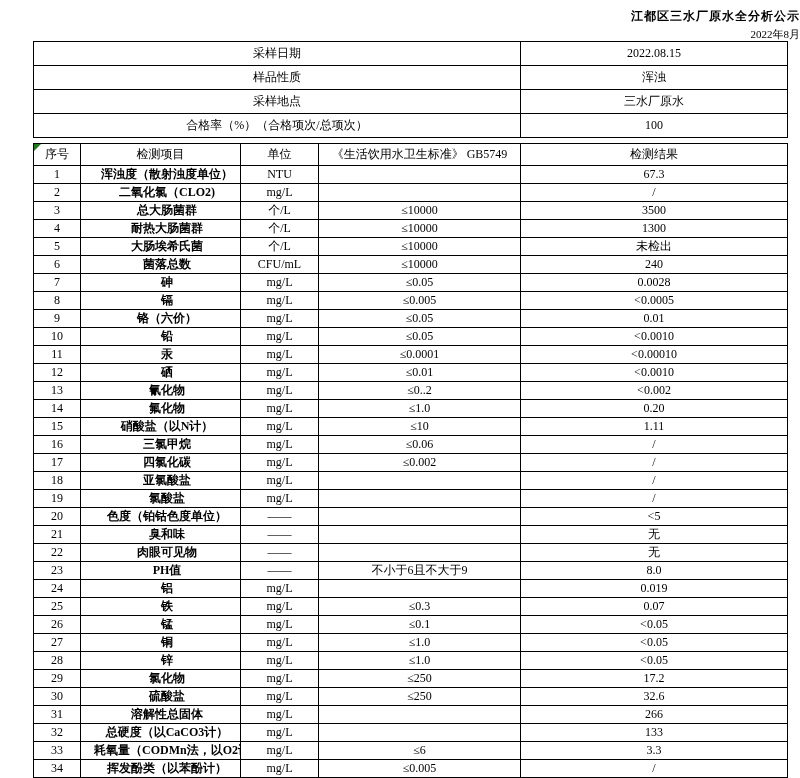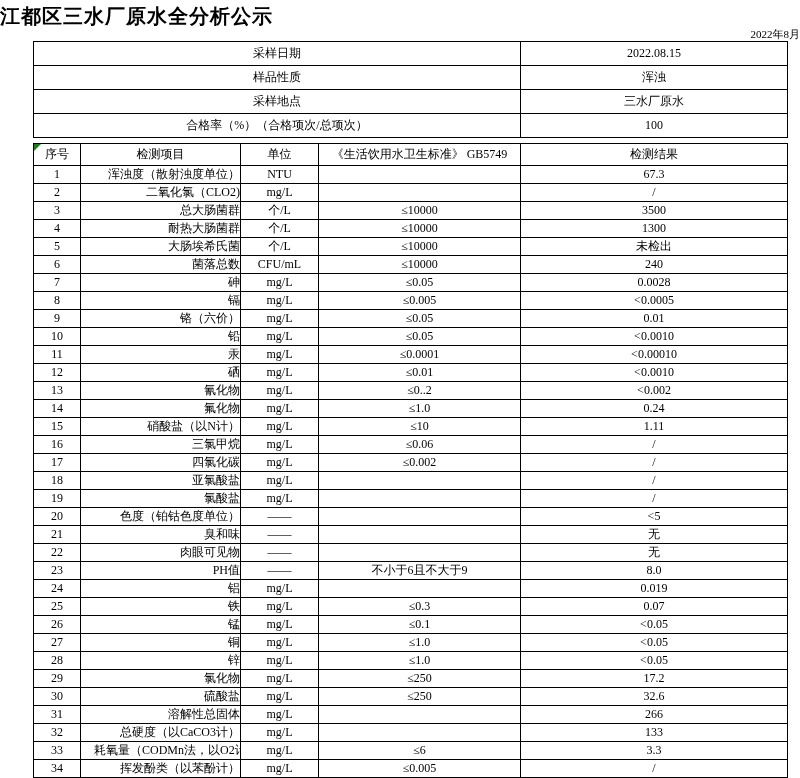--- a/index.html
+++ b/index.html
@@ -1,22 +1,22 @@
 <!DOCTYPE html>
 <html><head>
 <meta charset="utf-8">
 <style>
   html,body{margin:0;padding:0;background:#fff;}
   .page{
     position:relative;width:800px;height:778px;background:#fff;overflow:hidden;
     font-family:"Liberation Serif","DejaVu Serif",serif;color:#000;
   }
   .title{
-    margin:0;padding-top:5px;text-align:left;
-    font-size:20px;font-weight:bold;letter-spacing:1px;line-height:23px;
+    margin:0;padding-top:5px;text-align:right;
+    font-size:12px;font-weight:bold;letter-spacing:1px;line-height:23px;
   }
   .subtitle{
     text-align:right;font-size:11px;line-height:13px;margin:0;
   }
   table{
     border-collapse:collapse;table-layout:fixed;
     margin-left:33px;width:754px;
   }
   td,th{
     border:1px solid #000;
@@ -25,21 +25,21 @@
     overflow:hidden;white-space:nowrap;
     padding:0;
     font-size:12px;
   }
   .info-table tr{height:24px;}
   .info-table td{font-size:12px;}
   .main-table{margin-top:5px;}
   .main-table thead tr{height:22px;}
   .main-table tbody tr{height:16px;}
   .main-table th{font-size:12px;position:relative;}
-  .main-table td.left, .main-table th.left{text-align:right;padding-left:13px;}
+  .main-table td.left, .main-table th.left{text-align:center;padding-left:13px;font-weight:bold;}
   .tri{
     position:absolute;top:0;left:0;width:0;height:0;
     border-top:7px solid #1c7c1c;border-right:7px solid transparent;
   }
 </style>
 </head>
 <body>
 
 <div class="page">
   <h1 class="title">江都区三水厂原水全分析公示</h1>
@@ -180,21 +180,21 @@
           <td class="left">氰化物</td>
           <td>mg/L</td>
           <td>≤0..2</td>
           <td>&lt;0.002</td>
         </tr>
         <tr>
           <td>14</td>
           <td class="left">氟化物</td>
           <td>mg/L</td>
           <td>≤1.0</td>
-          <td>0.24</td>
+          <td>0.20</td>
         </tr>
         <tr>
           <td>15</td>
           <td class="left">硝酸盐（以N计）</td>
           <td>mg/L</td>
           <td>≤10</td>
           <td>1.11</td>
         </tr>
         <tr>
           <td>16</td>

